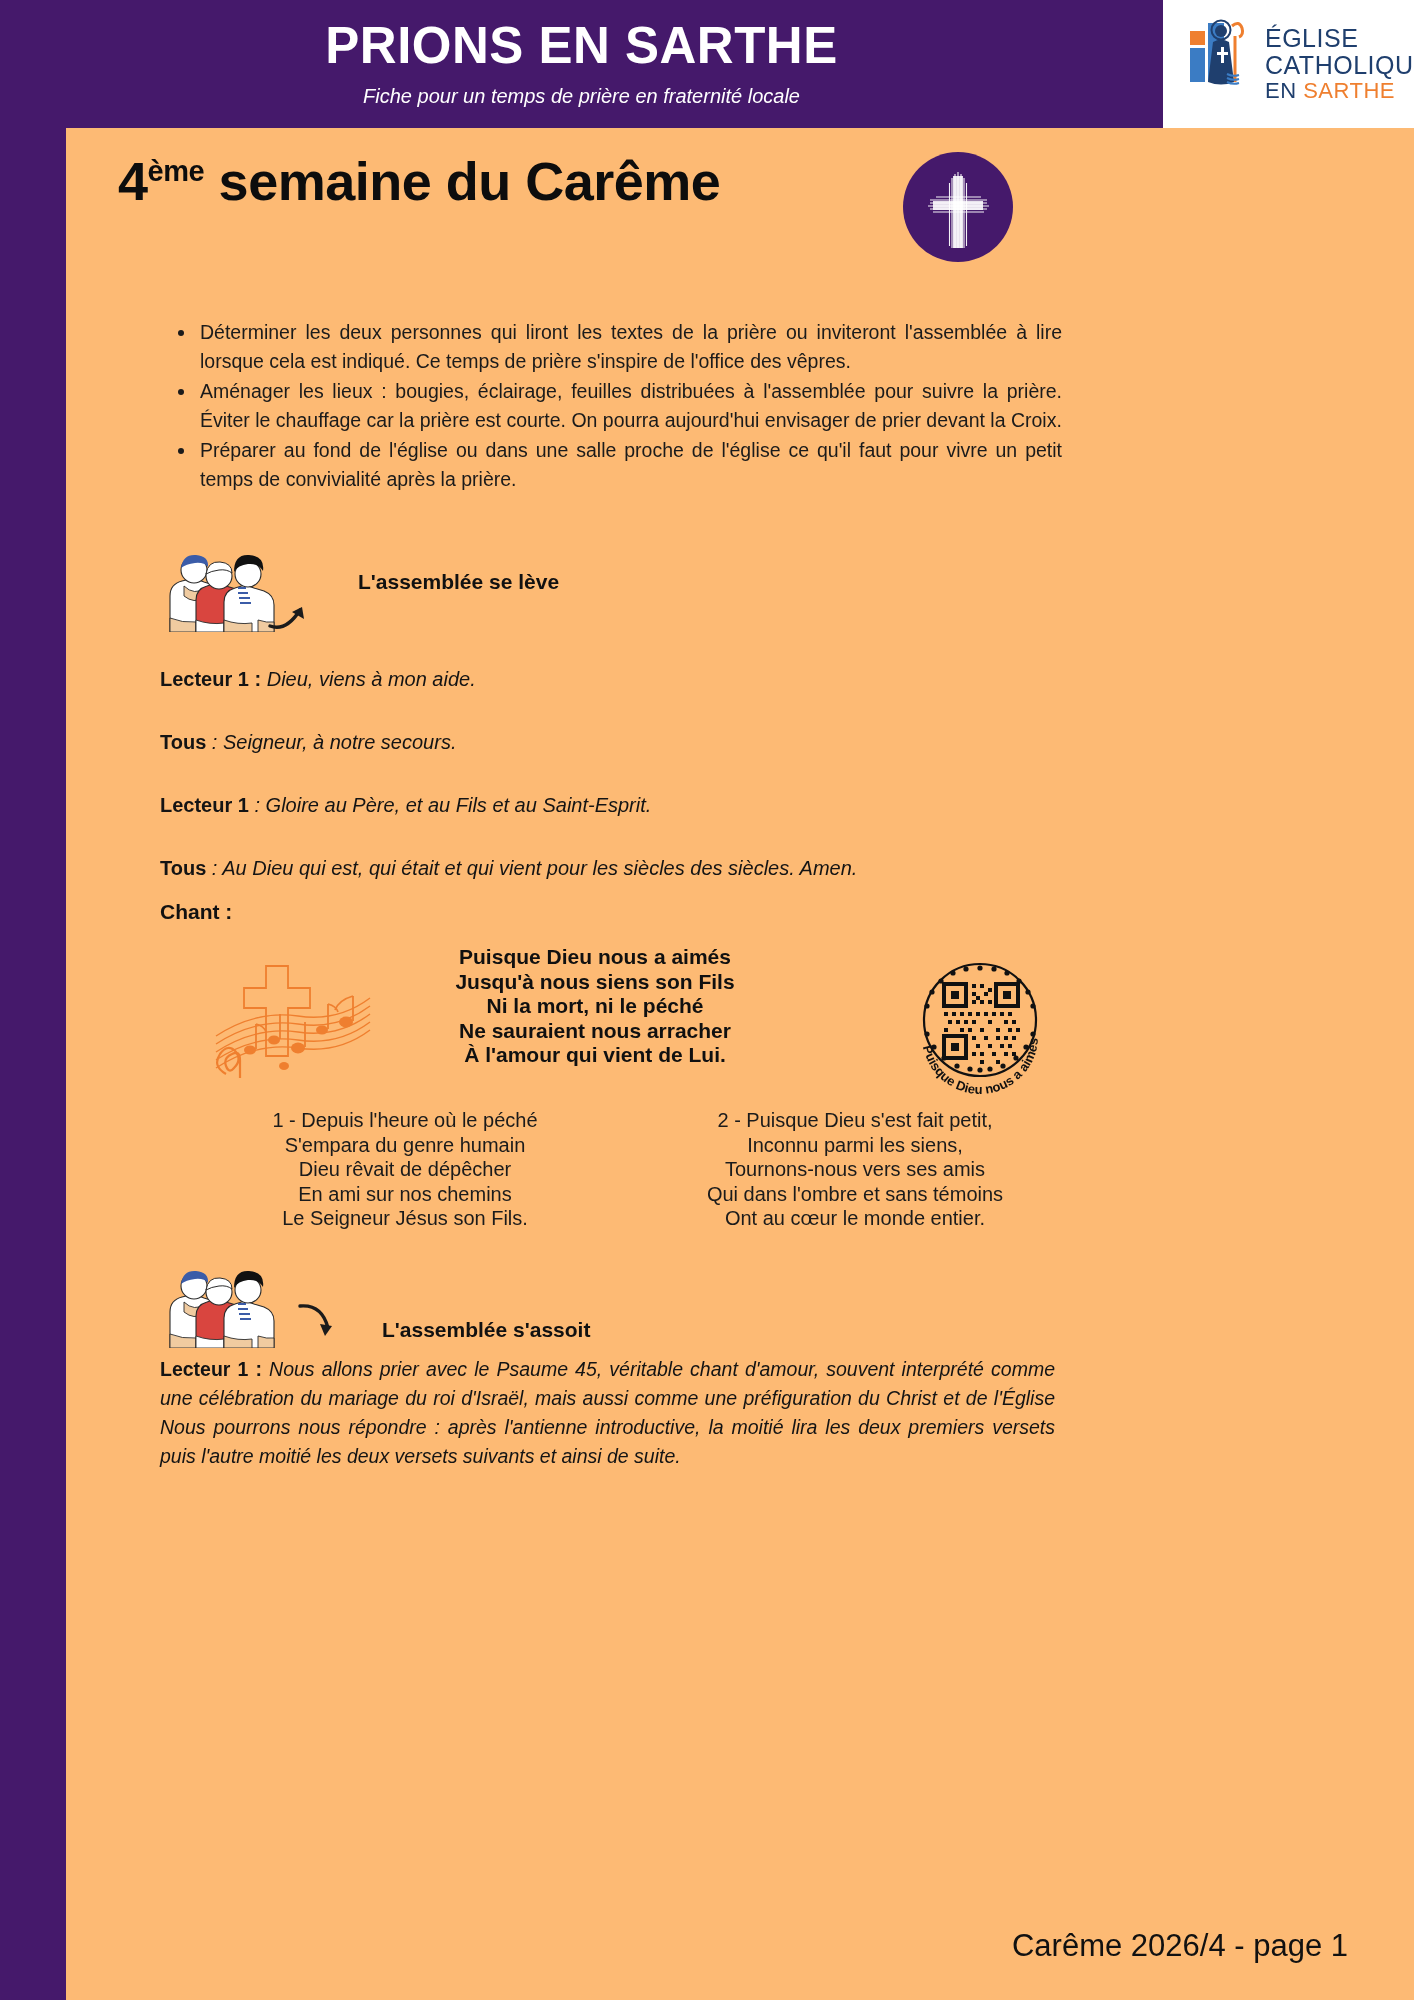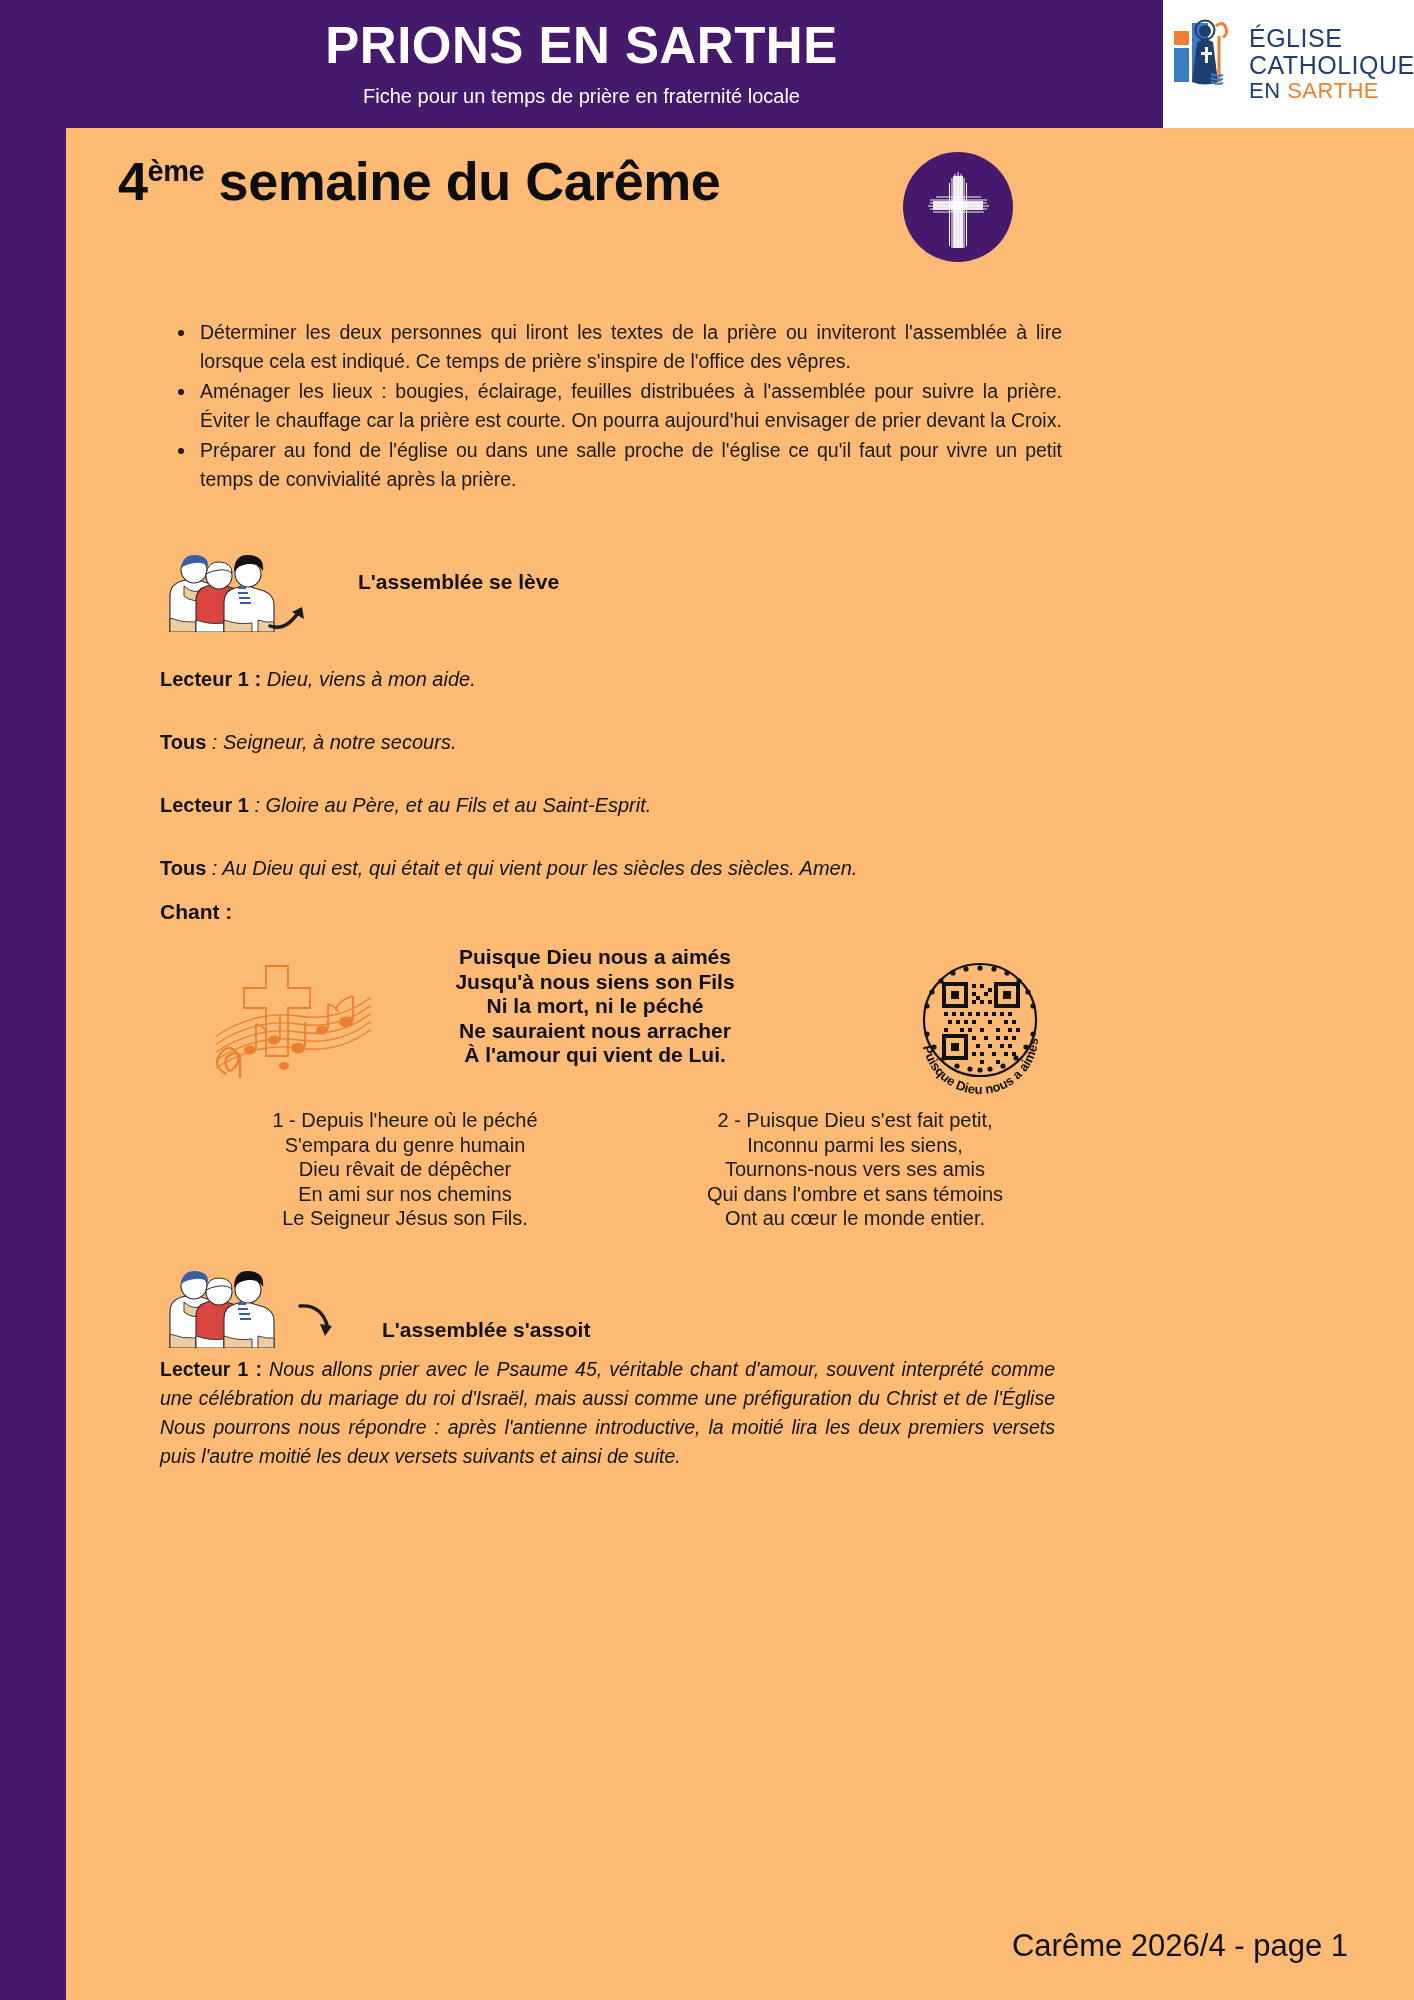--- a/index.html
+++ b/index.html
@@ -37,32 +37,33 @@
     letter-spacing: 0.5px;
     line-height: 1;
     text-align: center;
   }
   .header-sub {
     color: #ffffff;
     font-size: 20px;
     font-weight: 400;
     margin-top: 14px;
     text-align: right;
+    font-style: italic;
   }
 
   .logo-box {
     position: absolute;
     right: 0; top: 0;
     width: 251px;
     height: 128px;
     background: #ffffff;
     display: flex;
     align-items: center;
     justify-content: flex-start;
-    padding-left: 8px;
+    padding-left: 24px;
   }
   .logo-mark { width: 76px; height: 100px; flex: 0 0 auto; }
   .logo-words {
     margin-left: 2px;
     display: flex;
     flex-direction: column;
     justify-content: center;
     line-height: 1.08;
   }
   .logo-words .l1 { font-size: 25px; color: #1f3f6e; letter-spacing: 0.5px; }

